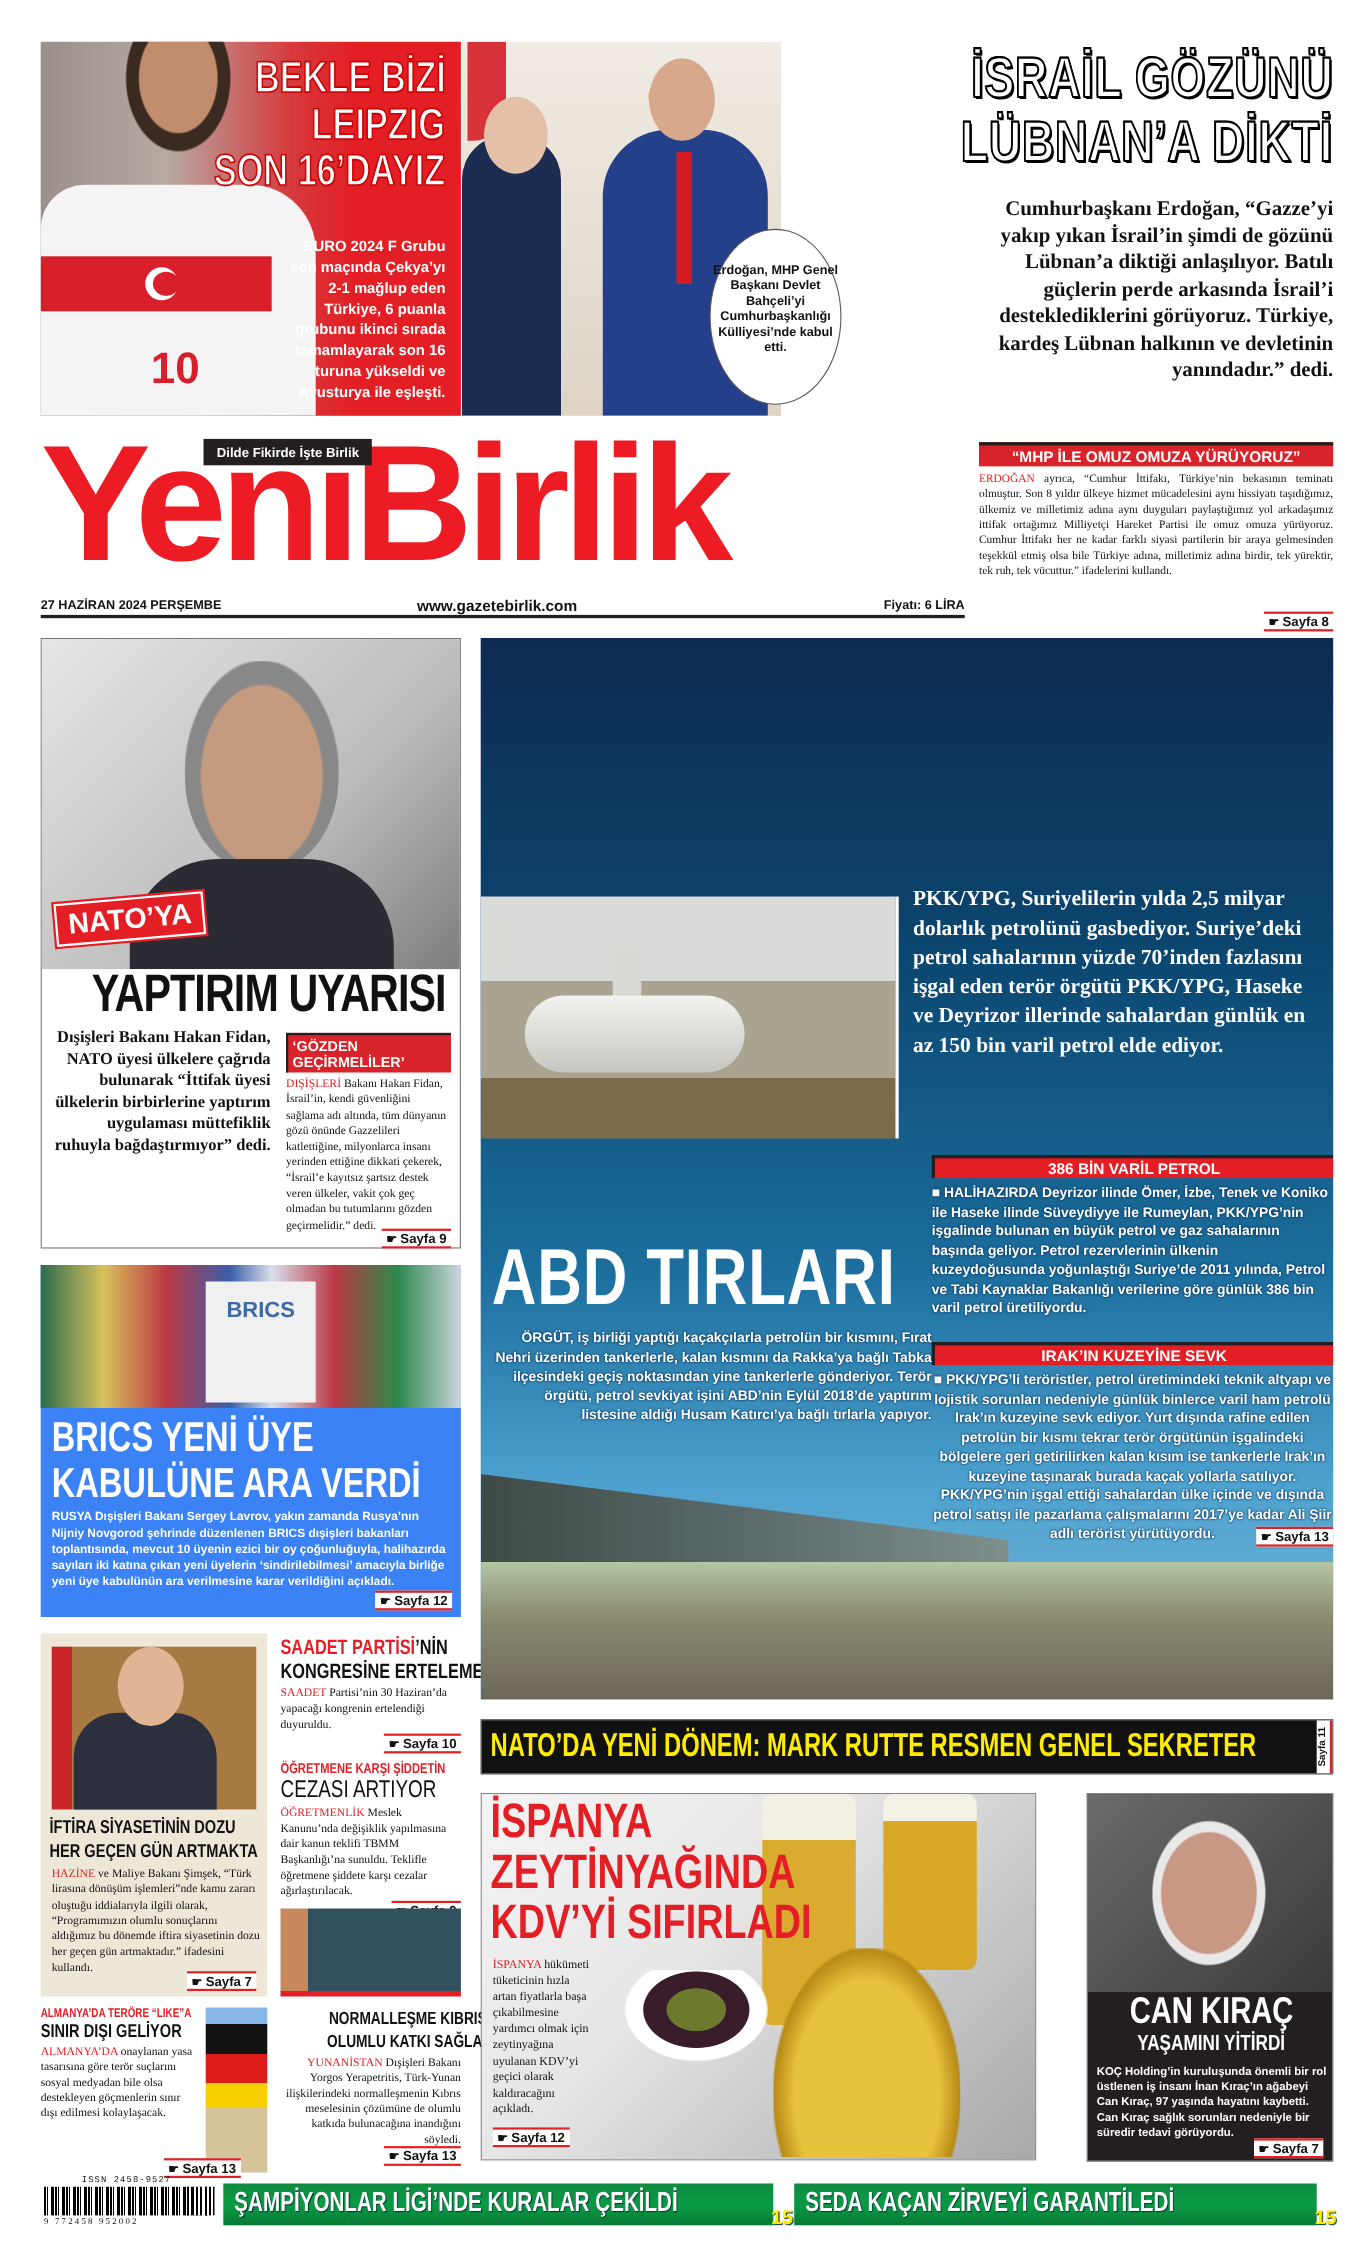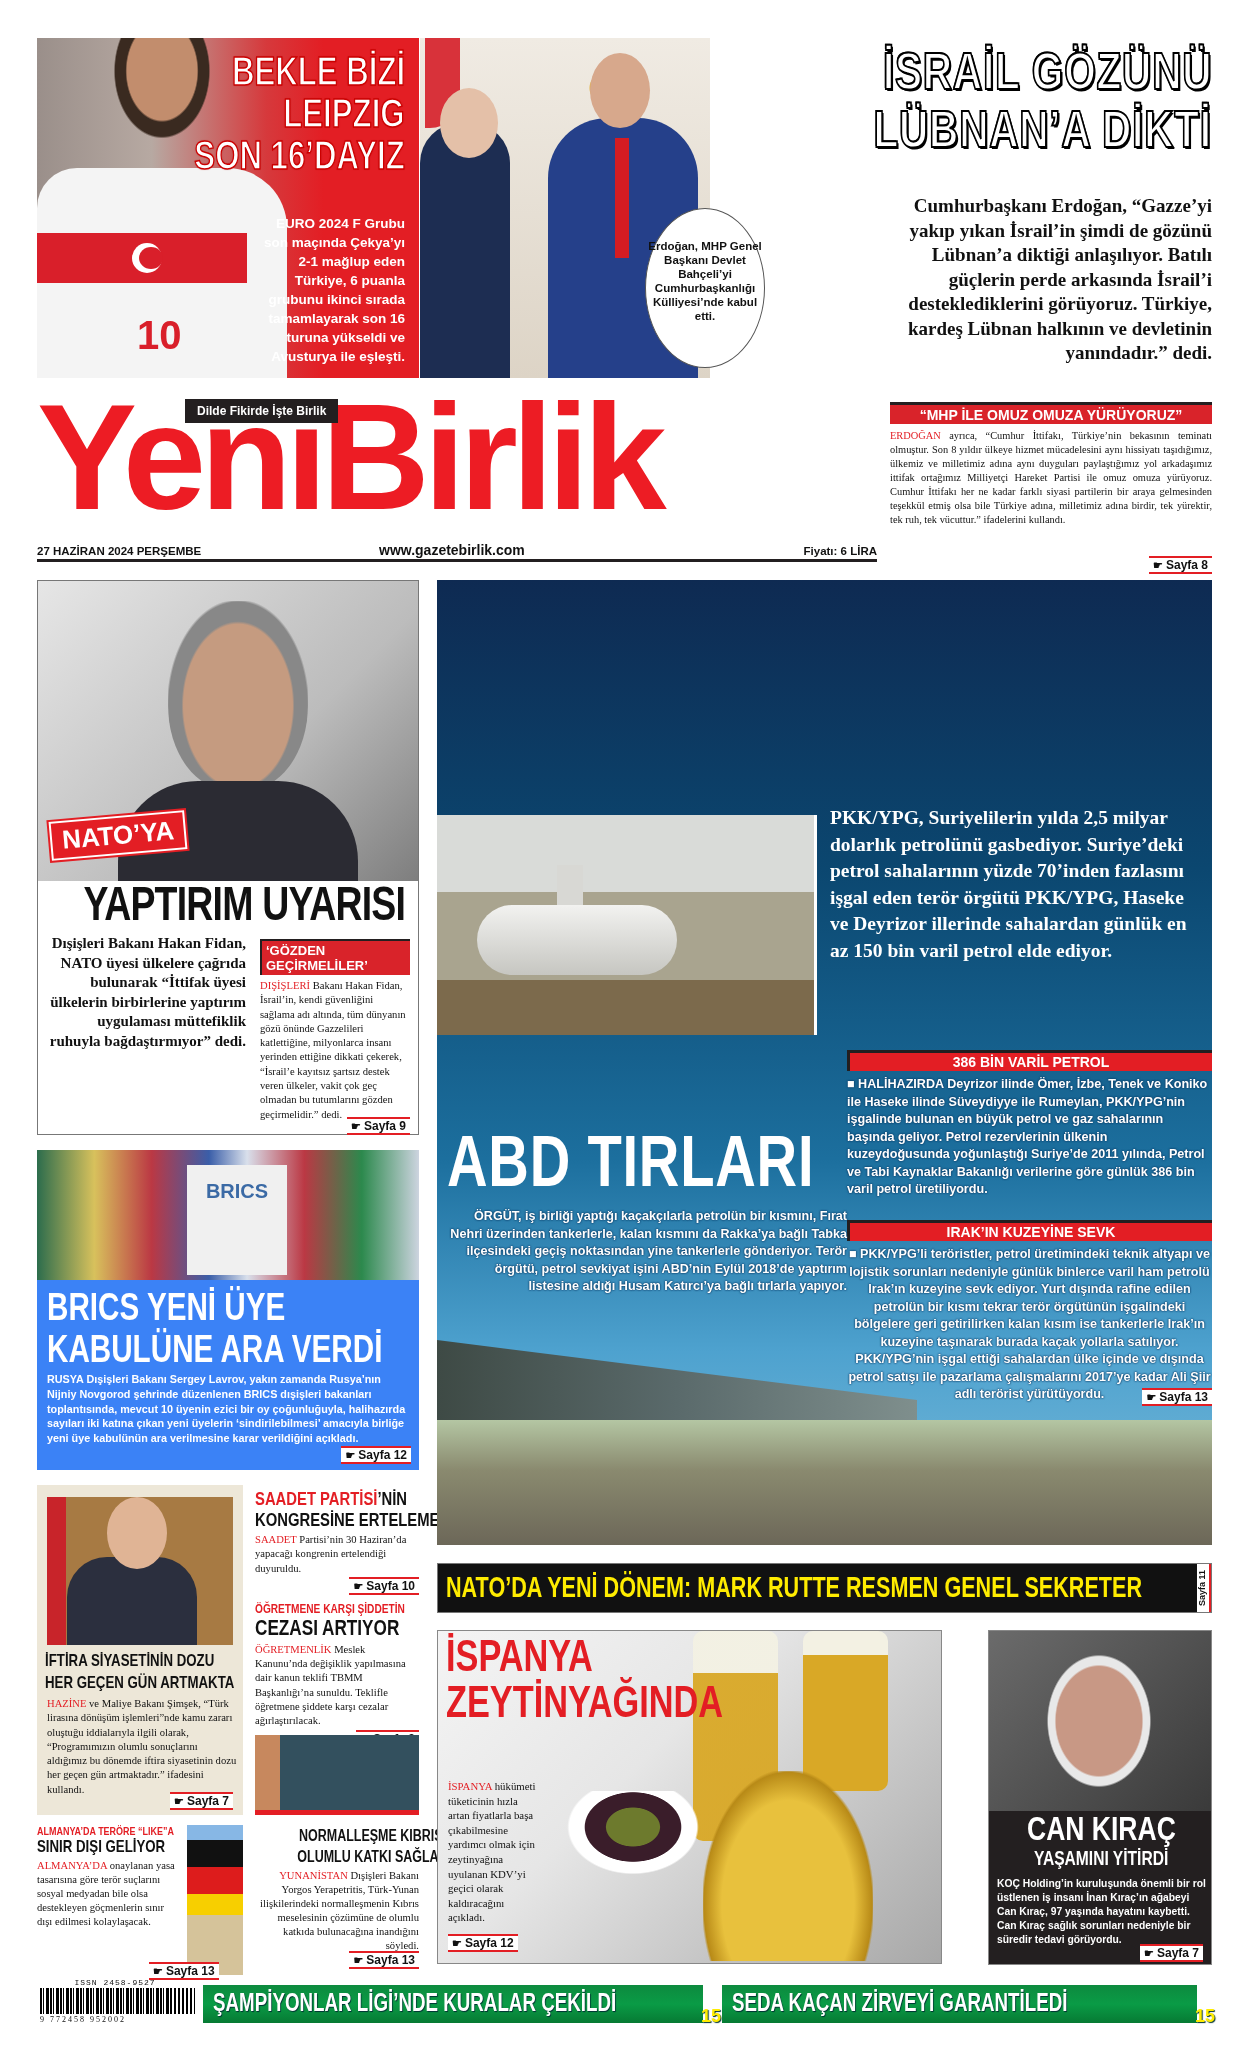--- a/index.html
+++ b/index.html
@@ -31,21 +31,21 @@
   #erdogan .photo-bg { position: absolute; left: 0; top: 0; width: 290px; height: 340px; background: linear-gradient(180deg, #f0ebe3, #ddd4c6); }
   #erdogan .flag { position: absolute; left: 5px; top: 0; width: 35px; height: 90px; background: #d8323a; border-radius: 0 0 30px 0; }
   #erdogan .sun { position: absolute; left: 145px; top: 20px; width: 80px; height: 60px; background: radial-gradient(circle, #e2b44a 0 30%, transparent 32%); }
   #erdogan .man1 { position: absolute; left: 0; top: 85px; width: 90px; height: 255px; background: #1d2d52; border-radius: 40px 40px 0 0; }
   #erdogan .man1h { position: absolute; left: 20px; top: 50px; width: 58px; height: 70px; background: #e4c0a8; border-radius: 50%; }
   #erdogan .man2 { position: absolute; left: 128px; top: 80px; width: 150px; height: 260px; background: #25408a; border-radius: 60px 60px 0 0; }
   #erdogan .man2h { position: absolute; left: 170px; top: 15px; width: 60px; height: 75px; background: #d7a88c; border-radius: 50%; }
   #erdogan .tie { position: absolute; left: 195px; top: 100px; width: 14px; height: 120px; background: #d41c22; }
   #erdogan .caption { position: absolute; left: 225px; top: 170px; width: 120px; height: 160px; border-radius: 50%; background: #fff; border: 1px solid #555; text-align: center; font-weight: bold; font-size: 11.5px; line-height: 14px; padding-top: 30px; }
   #erdogan .hl { position: absolute; right: 0; top: 4px; text-align: right; font-weight: bold; font-size: 52px; line-height: 58px; color: #fff; -webkit-text-stroke: 2px #000; text-shadow: 2px 2px 0 #000, -1px -1px 0 #000; letter-spacing: 1px; }
-  #erdogan .body { position: absolute; right: 0; top: 156px; width: 345px; text-align: right; font-weight: bold; font-size: 19px; line-height: 24.5px; }
+  #erdogan .body { position: absolute; right: 0; top: 140px; width: 345px; text-align: right; font-weight: bold; font-size: 19px; line-height: 24.5px; }
 
   
   #masthead { left: 37px; top: 392px; width: 840px; height: 170px; }
   #masthead .logo { position: absolute; left: 0; top: -10px; font-size: 150px; font-weight: 900; color: #ed1c24; letter-spacing: -6px; line-height: 150px; }
   #masthead .slogan { position: absolute; left: 148px; top: 7px; background: #231f20; color: #fff; font-weight: bold; font-size: 12px; padding: 5px 12px; }
   #masthead .date { position: absolute; left: 0; top: 153px; font-weight: bold; font-size: 11.5px; }
   #masthead .web { position: absolute; left: 342px; top: 150px; font-weight: bold; font-size: 14px; }
   #masthead .price { position: absolute; right: 0; top: 153px; font-weight: bold; font-size: 11.5px; }
   #masthead .rule { position: absolute; left: 0; top: 167px; width: 840px; height: 3px; background: #231f20; }
 
@@ -82,21 +82,21 @@
   #simsek .suit { position: absolute; left: 20px; top: 60px; width: 130px; height: 90px; background: #2b2f3e; border-radius: 40px 40px 0 0; }
   #simsek .hl { position: absolute; left: 8px; top: 165px; font-weight: bold; font-size: 17px; line-height: 22px; }
   #simsek .bd { position: absolute; left: 10px; top: 212px; width: 190px; font-size: 10.6px; line-height: 14.3px; }
   #simsek .sayfa { position: absolute; right: 10px; top: 307px; }
 
   
   #saadet { left: 255px; top: 1488px; width: 164px; }
   #saadet .hl1 { font-weight: bold; font-size: 19px; line-height: 21px; }
   #saadet .bd { font-size: 10.6px; line-height: 14.3px; margin-top: 3px; }
   #saadet .hl2a { font-weight: bold; font-size: 13px; color: #e31e24; margin-top: 6px; }
-  #saadet .hl2b { font-weight: bold; font-size: 22px; line-height: 24px; text-align: center; }
+  #saadet .hl2b { font-weight: normal; font-size: 22px; line-height: 24px; text-align: center; }
   .sright { text-align: right; }
   #chalk { left: 255px; top: 1735px; width: 164px; height: 80px; background: linear-gradient(90deg, #c7885e 0 15%, #33505e 15% 100%); border-bottom: 5px solid #e31e24; }
 
   
   #almanya { left: 37px; top: 1825px; width: 206px; height: 160px; }
   #almanya .flag { position: absolute; left: 150px; top: 0; width: 56px; height: 150px; background: linear-gradient(180deg, #87b7e5 0 10%, #111 10% 28%, #dd1c1c 28% 46%, #f7cf00 46% 60%, #d5c39a 60%); }
   #almanya .hla { font-weight: bold; font-size: 11.5px; color: #e31e24; }
   #almanya .hlb { font-weight: bold; font-size: 17px; }
   #almanya .bd { font-size: 10.6px; line-height: 14px; width: 140px; margin-top: 2px; }
   #almanya .sayfa { position: absolute; left: 112px; top: 137px; }
@@ -315,20 +315,21 @@
 </div>
 
 <div id="ispanya" class="abs">
   <div class="bottle1"></div>
   <div class="bottle2"></div>
   <div class="bowl"></div>
   <div class="jug"></div>
   <div class="hl">
     <div><span class="sq">İSPANYA</span></div>
     <div><span class="sq">ZEYTİNYAĞINDA</span></div>
+    <div><span class="sq">KDV’Yİ SIFIRLADI</span></div>
   </div>
   <div class="bd serif"><span class="red">İSPANYA</span><span> hükümeti tüketicinin hızla artan fiyatlarla başa çıkabilmesine yardımcı olmak için zeytinyağına uyulanan KDV’yi geçici olarak kaldıracağını açıkladı.</span></div>
   <span class="sayfa"><span class="hand">☛</span><span>Sayfa 12</span></span>
 </div>
 
 <div id="kirac" class="abs">
   <div class="photo">
     <div class="face"></div>
   </div>
   <div class="hl1"><span class="sqc">CAN KIRAÇ</span></div>

